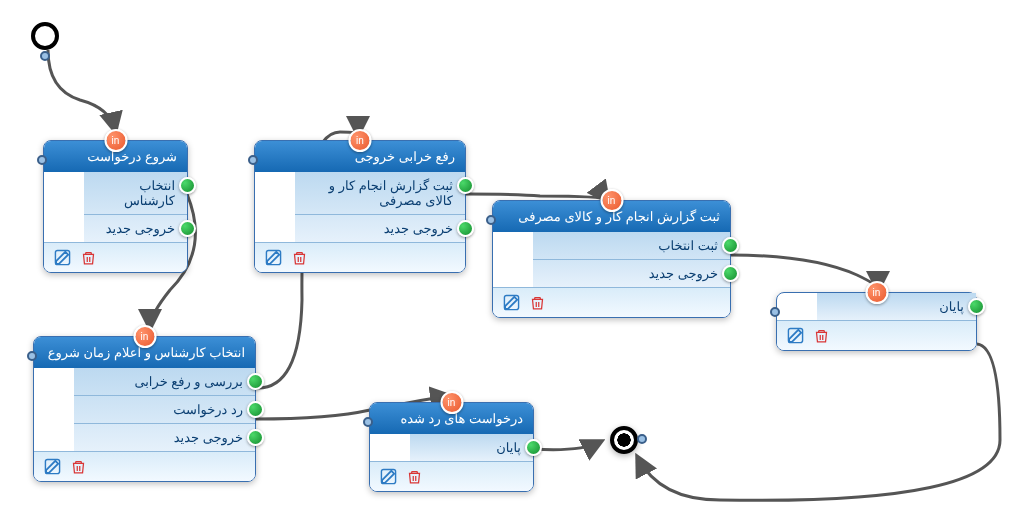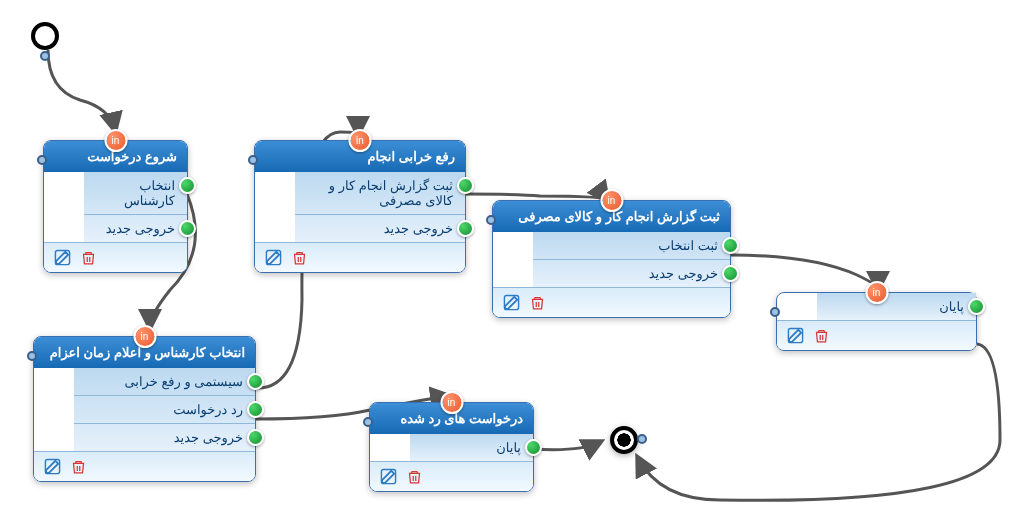--- a/index.html
+++ b/index.html
@@ -2,21 +2,21 @@
 <html><head>
 <meta charset="utf-8">
 <style>
   * { box-sizing: border-box; }
   body { margin:0; font-family: Tahoma, Arial, sans-serif; background:#fff; width:1024px; height:532px; position:relative; }
   svg.connectors { position:absolute; top:0; left:0; width:1024px; height:532px; pointer-events:none; }
   .start-node { position:absolute; width:28px; height:28px; border:4px solid #000; border-radius:50%; background:#fff; }
   .end-node { position:absolute; width:28px; height:28px; border:4px solid #000; border-radius:50%; background:radial-gradient(circle,#000 0 46%,#fff 48% 100%); box-shadow:0 2px 6px rgba(0,0,0,.3); }
 
   .card { position:absolute; border:1px solid #396fb0; border-radius:8px; overflow:visible; box-shadow:0 2px 6px rgba(0,0,0,.25); font-size:13px; }
-  .card-header { border-radius:7px 7px 0 0; padding:8px 10px; color:#fff; font-weight:bold; text-align:right; direction:rtl; background:linear-gradient(#3c8fd6,#1669b3); }
+  .card-header { border-radius:7px 7px 0 0; padding:8px 10px; color:#fff; font-weight:normal; text-align:right; direction:rtl; background:linear-gradient(#3c8fd6,#1669b3); }
   .card-rows { background:linear-gradient(#bcd9f0,#e6f1fb);margin-left:40px; }
   .row { border-top:1px solid #8fb8db; padding:6px 12px 6px 8px; text-align:right; direction:rtl; color:#0b3f72; position:relative; }
   .row:first-child { border-top:none; }
   .card-footer { border-top:1px solid #8fb8db; border-radius:0 0 7px 7px; background:linear-gradient(#d9ecf9,#f2f9ff); padding:6px 10px; text-align:left; display:flex; gap:10px; align-items:center; }
   .icon-edit { width:17px; height:17px; color:#2d7bc4; cursor:pointer; }
   .icon-trash { width:15px; height:17px; color:#d93636; cursor:pointer; }
 
   .port-in { position:absolute; top:-12px; left:50%; transform:translateX(-50%); width:23px; height:23px; border-radius:50%; background:radial-gradient(circle at 30% 30%,#ff936b,#e9592e); border:2px solid #fff; color:#fff; font-size:10px; font-weight:normal; display:flex; align-items:center; justify-content:center; box-shadow:0 1px 3px rgba(0,0,0,.4); }
   .port-out { position:absolute; width:17px; height:17px; border-radius:50%; background:radial-gradient(circle at 30% 30%,#4bd96a,#148c2e); border:2px solid #fff; box-shadow:0 1px 3px rgba(0,0,0,.4); right:-9px; }
   .sm-dot { position:absolute; width:10px; height:10px; border:2px solid #3a5f8a; border-radius:50%; background:#9ac0e4; }
@@ -73,21 +73,21 @@
         <path d="M4 7h16l-1.5 15h-13zM8 4h8l1 3H7zM10 11v8M14 11v8" stroke="#d93636" stroke-width="2" fill="none"></path>
       </svg>
   </div>
 </div>
 
 <div class="card" style="left:254px; top:140px; width:212px;">
   <div class="port-in">
       <span>in</span>
     </div>
   <div class="sm-dot" style="left:-7px; top:14px;"></div>
-  <div class="card-header">رفع خرابی انجام</div>
+  <div class="card-header">رفع خرابی خروجی</div>
   <div class="card-rows">
     <div class="row"><span>ثبت گزارش انجام کار و کالای مصرفی</span><span class="port-out" style="top:5px;"></span></div>
     <div class="row"><span>خروجی جدید</span><span class="port-out" style="top:5px;"></span></div>
   </div>
   <div class="card-footer">
     <svg class="icon-edit" viewBox="0 0 24 24" fill="none" stroke="currentColor" stroke-width="2.5">
         <path d="M3 17v4h4L20 8l-4-4L3 17z"></path>
         <rect x="2" y="2" width="20" height="20" rx="3" stroke-width="2" fill="none"></rect>
       </svg>
     <svg class="icon-trash" viewBox="0 0 24 24" fill="currentColor">
@@ -115,23 +115,23 @@
         <path d="M4 7h16l-1.5 15h-13zM8 4h8l1 3H7zM10 11v8M14 11v8" stroke="#d93636" stroke-width="2" fill="none"></path>
       </svg>
   </div>
 </div>
 
 <div class="card" style="left:33px; top:336px; width:223px;">
   <div class="port-in">
       <span>in</span>
     </div>
   <div class="sm-dot" style="left:-7px; top:14px;"></div>
-  <div class="card-header">انتخاب کارشناس و اعلام زمان اعزام</div>
+  <div class="card-header">انتخاب کارشناس و اعلام زمان شروع</div>
   <div class="card-rows">
-    <div class="row"><span>سیستمی و رفع خرابی</span><span class="port-out" style="top:5px;"></span></div>
+    <div class="row"><span>بررسی و رفع خرابی</span><span class="port-out" style="top:5px;"></span></div>
     <div class="row"><span>رد درخواست</span><span class="port-out" style="top:5px;"></span></div>
     <div class="row"><span>خروجی جدید</span><span class="port-out" style="top:5px;"></span></div>
   </div>
   <div class="card-footer">
     <svg class="icon-edit" viewBox="0 0 24 24" fill="none" stroke="currentColor" stroke-width="2.5">
         <path d="M3 17v4h4L20 8l-4-4L3 17z"></path>
         <rect x="2" y="2" width="20" height="20" rx="3" stroke-width="2" fill="none"></rect>
       </svg>
     <svg class="icon-trash" viewBox="0 0 24 24" fill="currentColor">
         <path d="M4 7h16l-1.5 15h-13zM8 4h8l1 3H7zM10 11v8M14 11v8" stroke="#d93636" stroke-width="2" fill="none"></path>

